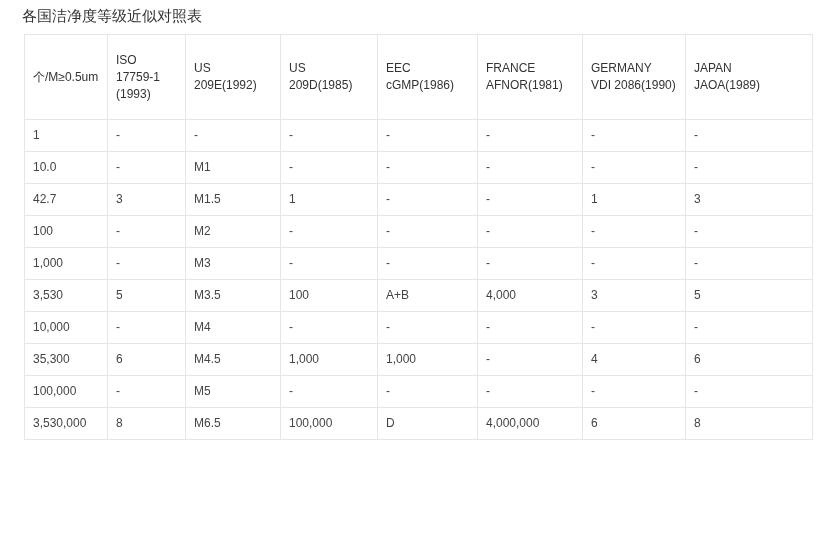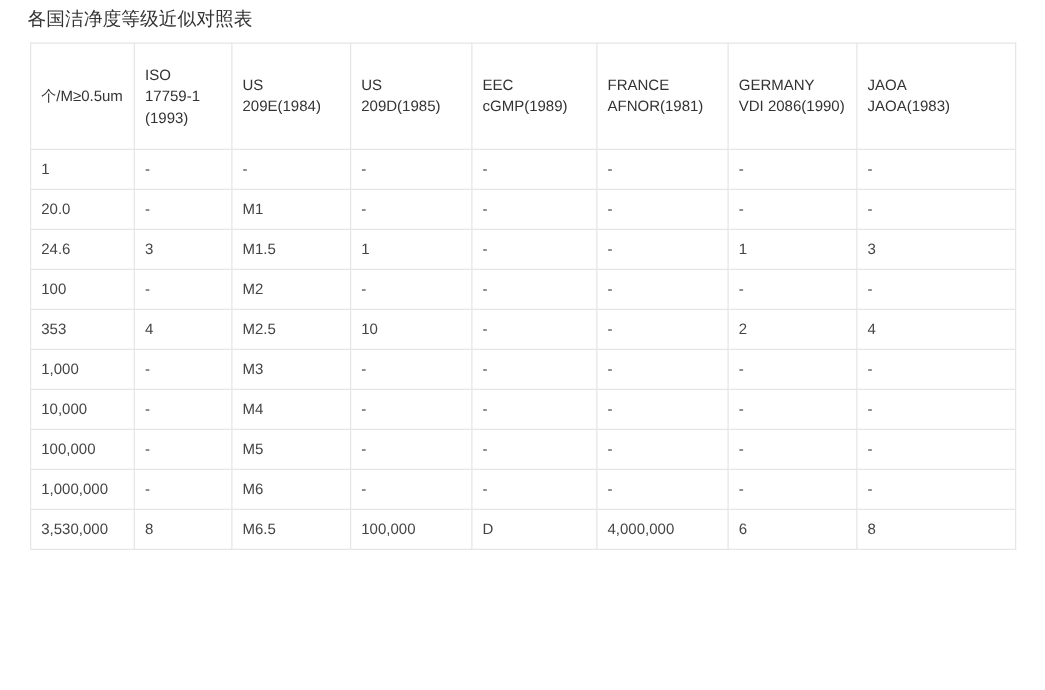--- a/index.html
+++ b/index.html
@@ -94,129 +94,129 @@
             <th>
               <span class="hdr-line">个/M≥0.5um</span>
             </th>
             <th>
               <span class="hdr-line">ISO</span>
               <span class="hdr-line">17759-1</span>
               <span class="hdr-line">(1993)</span>
             </th>
             <th>
               <span class="hdr-line">US</span>
-              <span class="hdr-line">209E(1984)</span>
+              <span class="hdr-line">209E(1992)</span>
             </th>
             <th>
               <span class="hdr-line">US</span>
               <span class="hdr-line">209D(1985)</span>
             </th>
             <th>
               <span class="hdr-line">EEC</span>
-              <span class="hdr-line">cGMP(1989)</span>
+              <span class="hdr-line">cGMP(1986)</span>
             </th>
             <th>
               <span class="hdr-line">FRANCE</span>
               <span class="hdr-line">AFNOR(1981)</span>
             </th>
             <th>
               <span class="hdr-line">GERMANY</span>
               <span class="hdr-line">VDI 2086(1990)</span>
             </th>
             <th>
-              <span class="hdr-line">JAOA</span>
-              <span class="hdr-line">JAOA(1983)</span>
+              <span class="hdr-line">JAPAN</span>
+              <span class="hdr-line">JAOA(1989)</span>
             </th>
           </tr>
       </thead>
       <tbody>
           <tr>
             <td>1</td>
             <td>-</td>
             <td>-</td>
             <td>-</td>
             <td>-</td>
             <td>-</td>
             <td>-</td>
             <td>-</td>
           </tr>
           <tr>
-            <td>20.0</td>
+            <td>10.0</td>
             <td>-</td>
             <td>M1</td>
             <td>-</td>
             <td>-</td>
             <td>-</td>
             <td>-</td>
             <td>-</td>
           </tr>
           <tr>
-            <td>24.6</td>
+            <td>42.7</td>
             <td>3</td>
             <td>M1.5</td>
             <td>1</td>
             <td>-</td>
             <td>-</td>
             <td>1</td>
             <td>3</td>
           </tr>
           <tr>
             <td>100</td>
             <td>-</td>
             <td>M2</td>
             <td>-</td>
             <td>-</td>
             <td>-</td>
             <td>-</td>
             <td>-</td>
           </tr>
           <tr>
-            <td>353</td>
+            <td>1,000</td>
+            <td>-</td>
+            <td>M3</td>
+            <td>-</td>
+            <td>-</td>
+            <td>-</td>
+            <td>-</td>
+            <td>-</td>
+          </tr>
+          <tr>
+            <td>3,530</td>
+            <td>5</td>
+            <td>M3.5</td>
+            <td>100</td>
+            <td>A+B</td>
+            <td>4,000</td>
+            <td>3</td>
+            <td>5</td>
+          </tr>
+          <tr>
+            <td>10,000</td>
+            <td>-</td>
+            <td>M4</td>
+            <td>-</td>
+            <td>-</td>
+            <td>-</td>
+            <td>-</td>
+            <td>-</td>
+          </tr>
+          <tr>
+            <td>35,300</td>
+            <td>6</td>
+            <td>M4.5</td>
+            <td>1,000</td>
+            <td>1,000</td>
+            <td>-</td>
             <td>4</td>
-            <td>M2.5</td>
-            <td>10</td>
-            <td>-</td>
-            <td>-</td>
-            <td>2</td>
-            <td>4</td>
-          </tr>
-          <tr>
-            <td>1,000</td>
-            <td>-</td>
-            <td>M3</td>
-            <td>-</td>
-            <td>-</td>
-            <td>-</td>
-            <td>-</td>
-            <td>-</td>
-          </tr>
-          <tr>
-            <td>10,000</td>
-            <td>-</td>
-            <td>M4</td>
-            <td>-</td>
-            <td>-</td>
-            <td>-</td>
-            <td>-</td>
-            <td>-</td>
+            <td>6</td>
           </tr>
           <tr>
             <td>100,000</td>
             <td>-</td>
             <td>M5</td>
-            <td>-</td>
-            <td>-</td>
-            <td>-</td>
-            <td>-</td>
-            <td>-</td>
-          </tr>
-          <tr>
-            <td>1,000,000</td>
-            <td>-</td>
-            <td>M6</td>
             <td>-</td>
             <td>-</td>
             <td>-</td>
             <td>-</td>
             <td>-</td>
           </tr>
           <tr>
             <td>3,530,000</td>
             <td>8</td>
             <td>M6.5</td>

